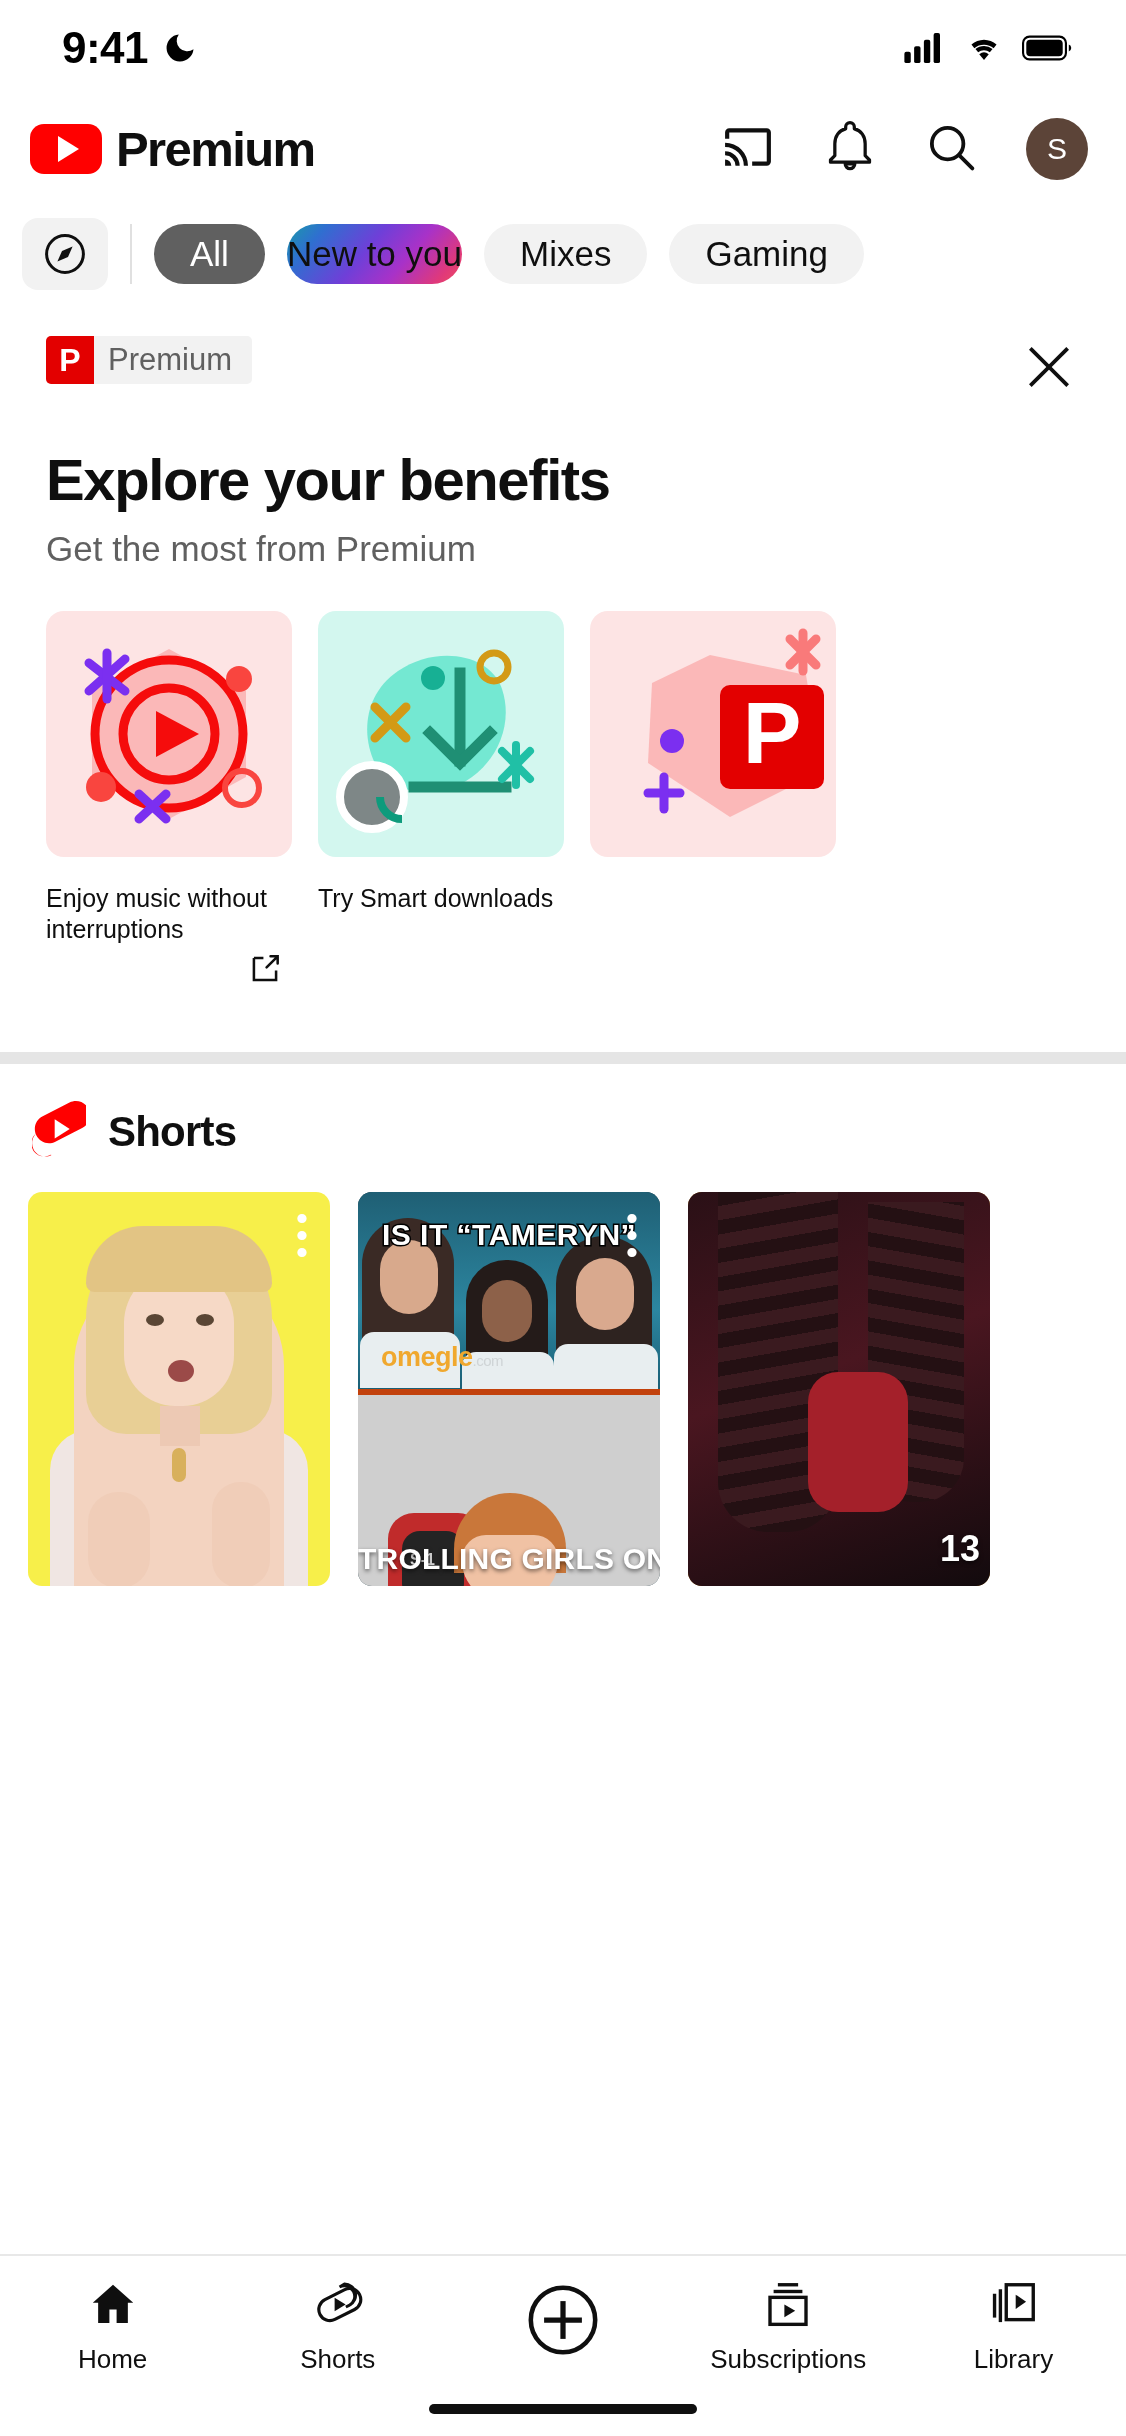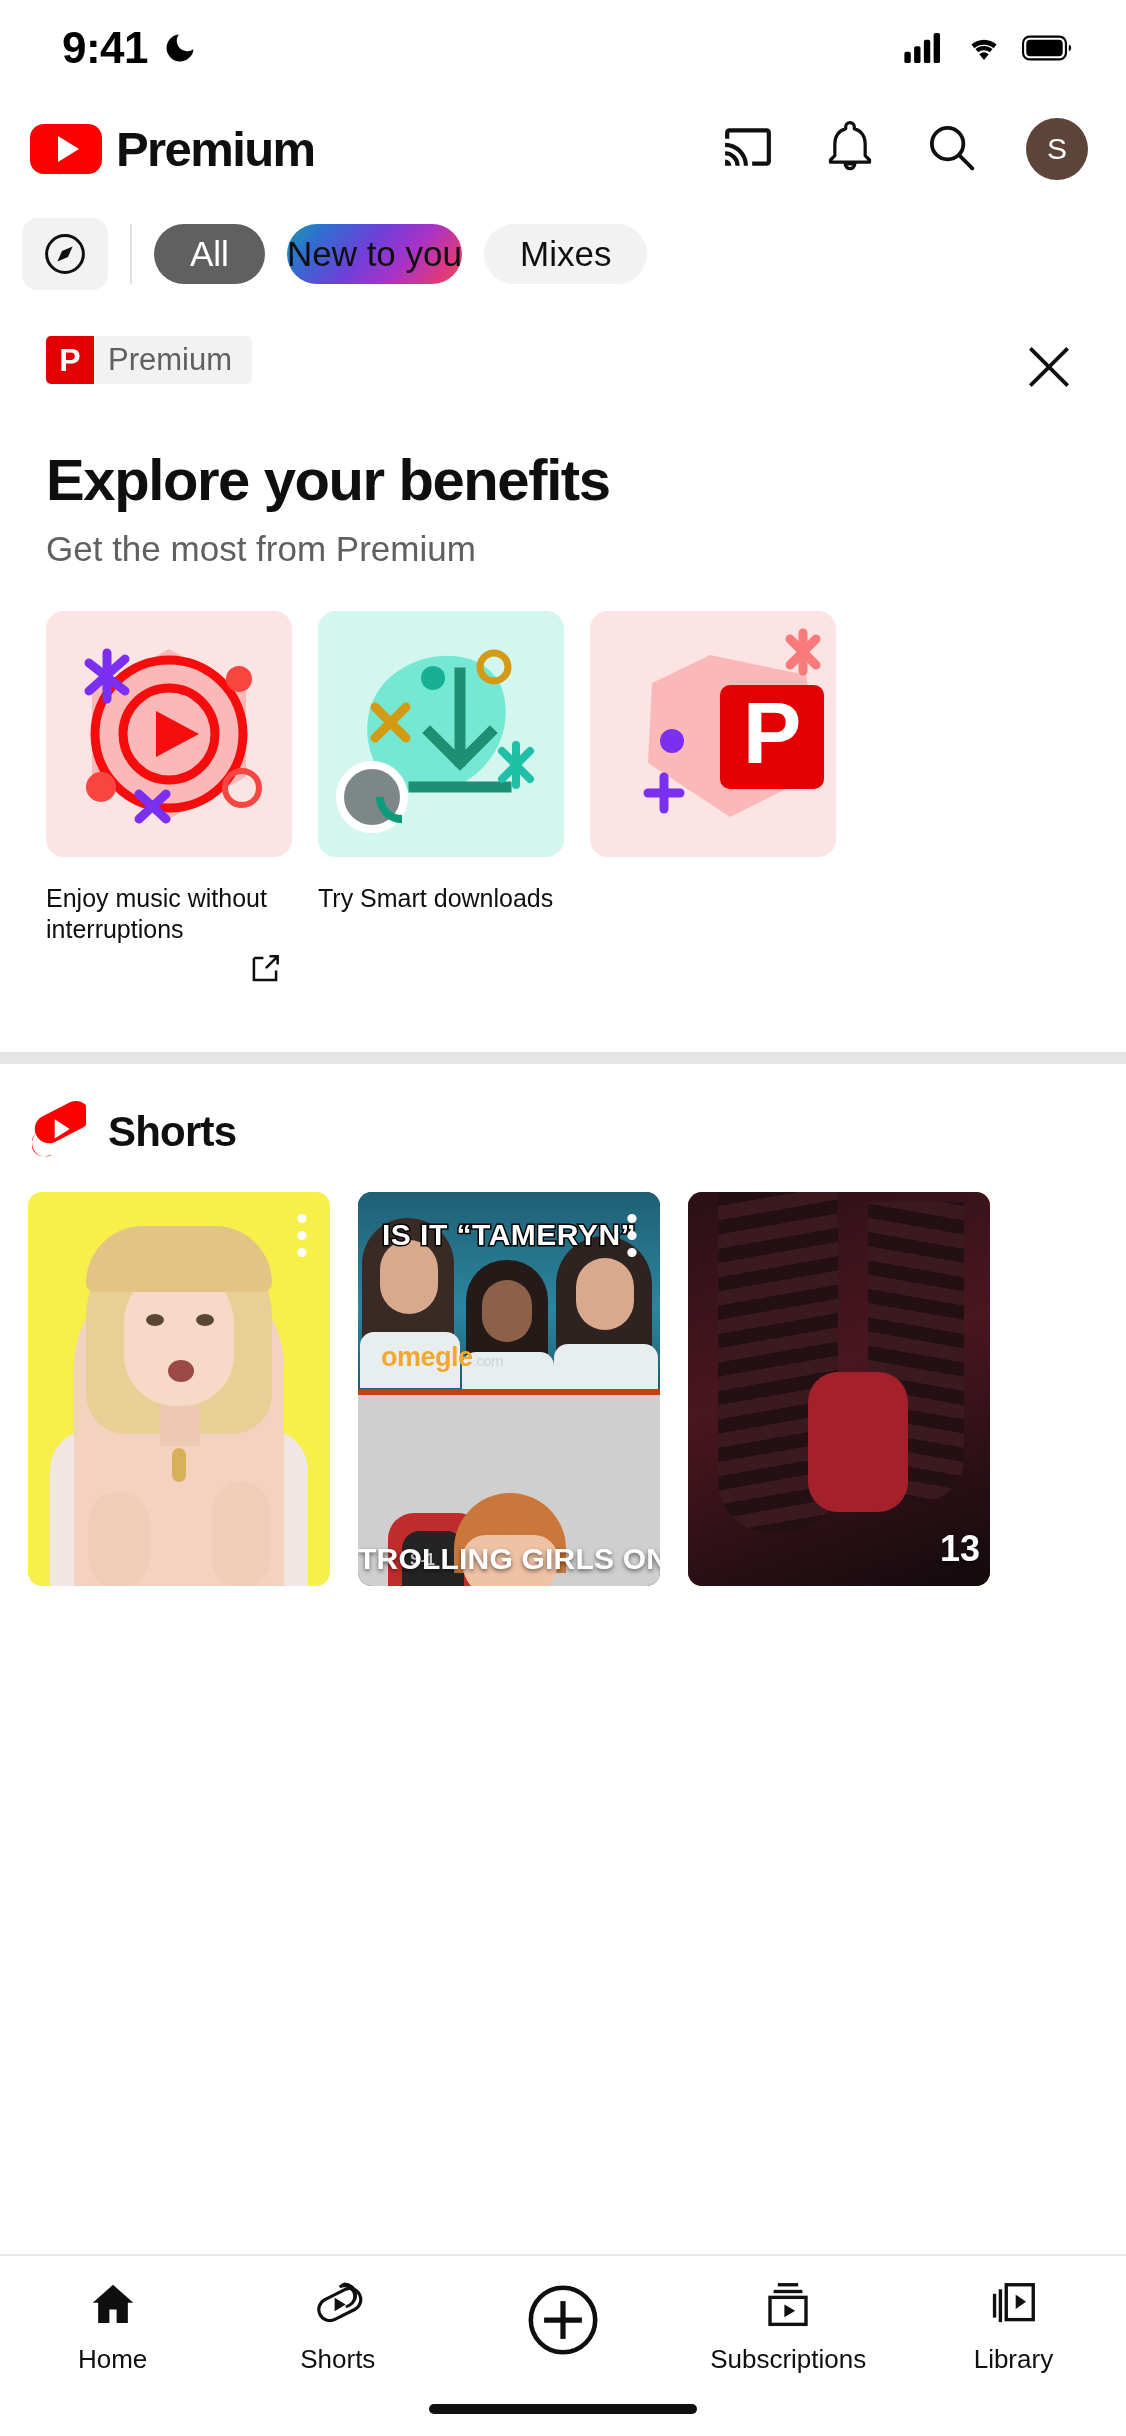--- a/index.html
+++ b/index.html
@@ -315,20 +315,23 @@
   <div class="chip gradient-wrap" style="margin-right:22px;">
     <div class="grad-inner">
       <span>New to you</span>
     </div>
   </div>
 
   <div class="chip">
     <span>Mixes</span>
   </div>
 
+  <div class="chip">
+    <span>Gaming</span>
+  </div>
 </div>
 
 <div class="promo scroll-clip">
   <div class="promo-top">
     <span class="premium-badge">
       <span class="pbox">P</span>
       <span class="plabel">Premium</span>
     </span>
     <span class="close-x">
       <svg width="56" height="56" viewBox="0 0 24 24">

